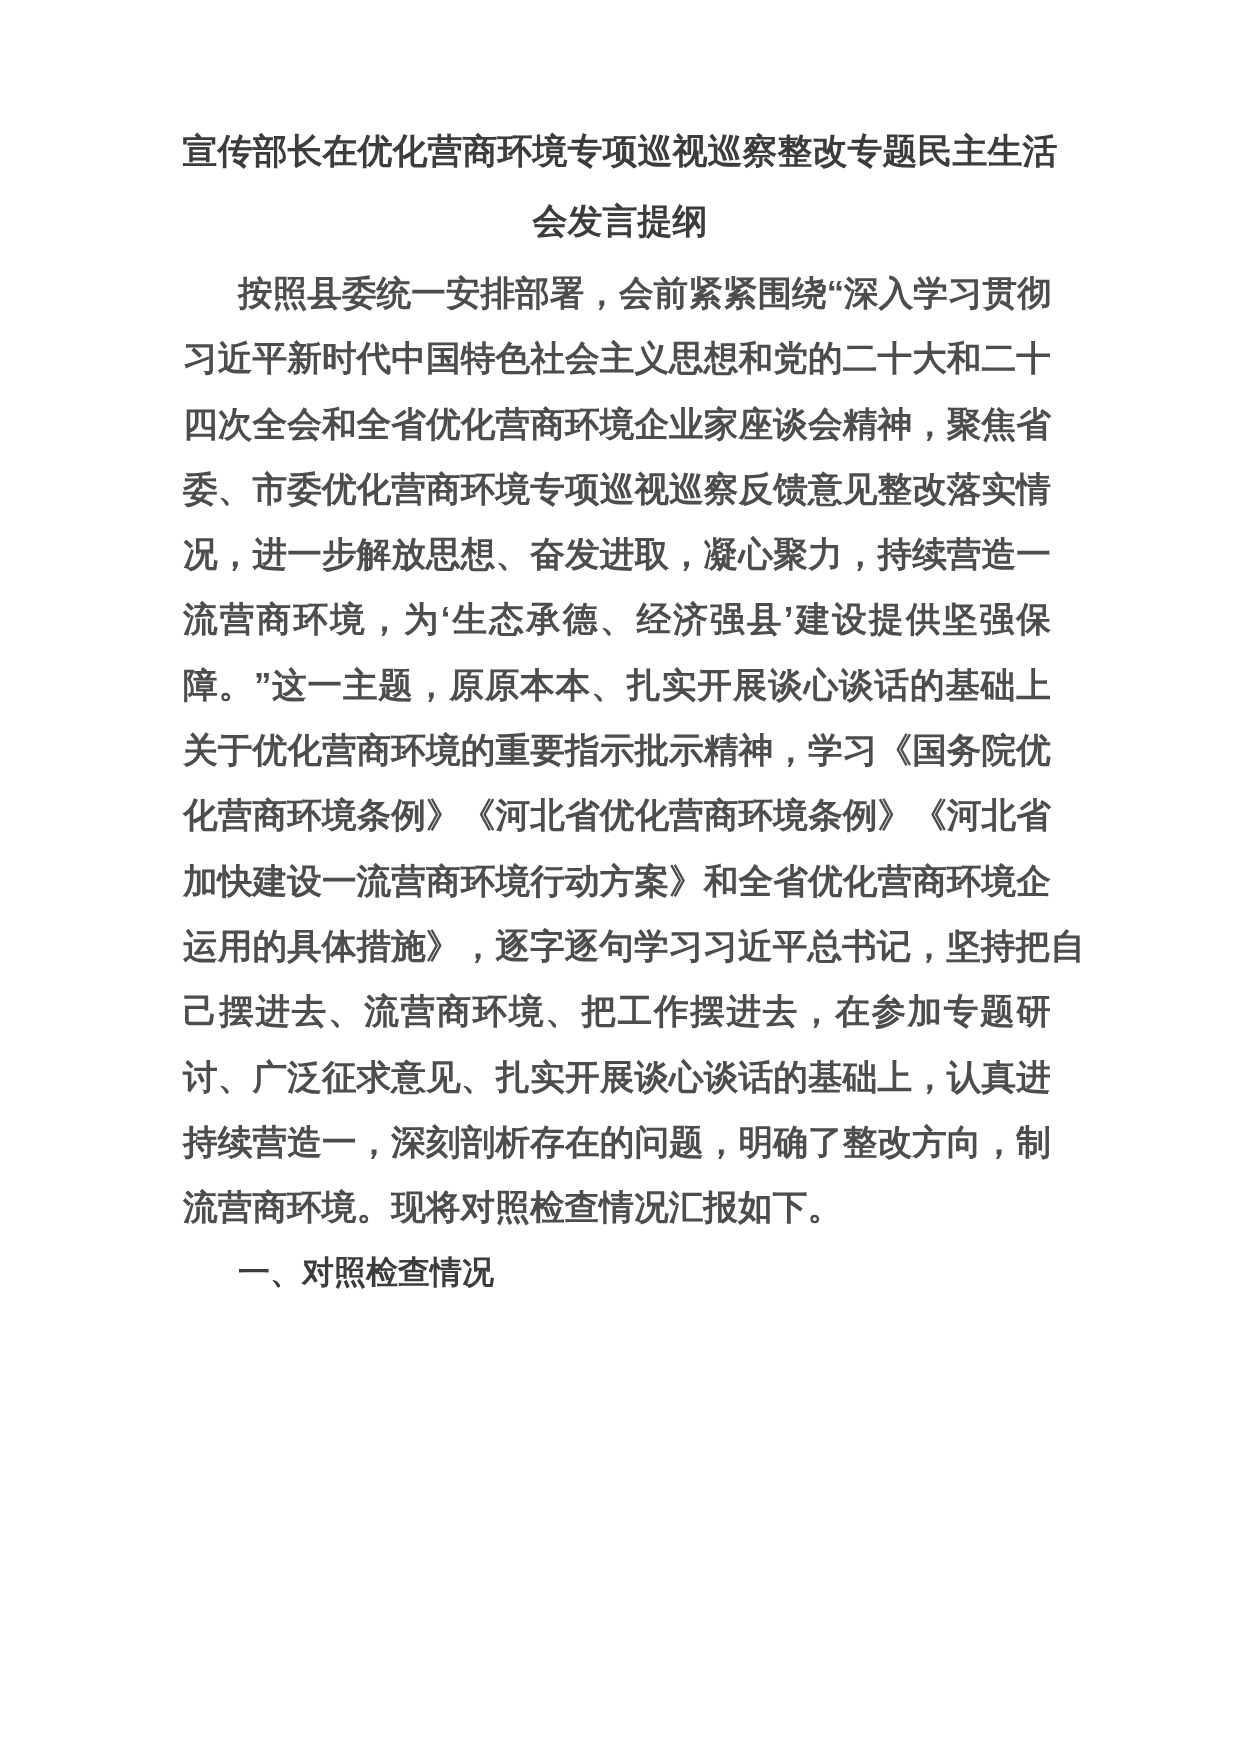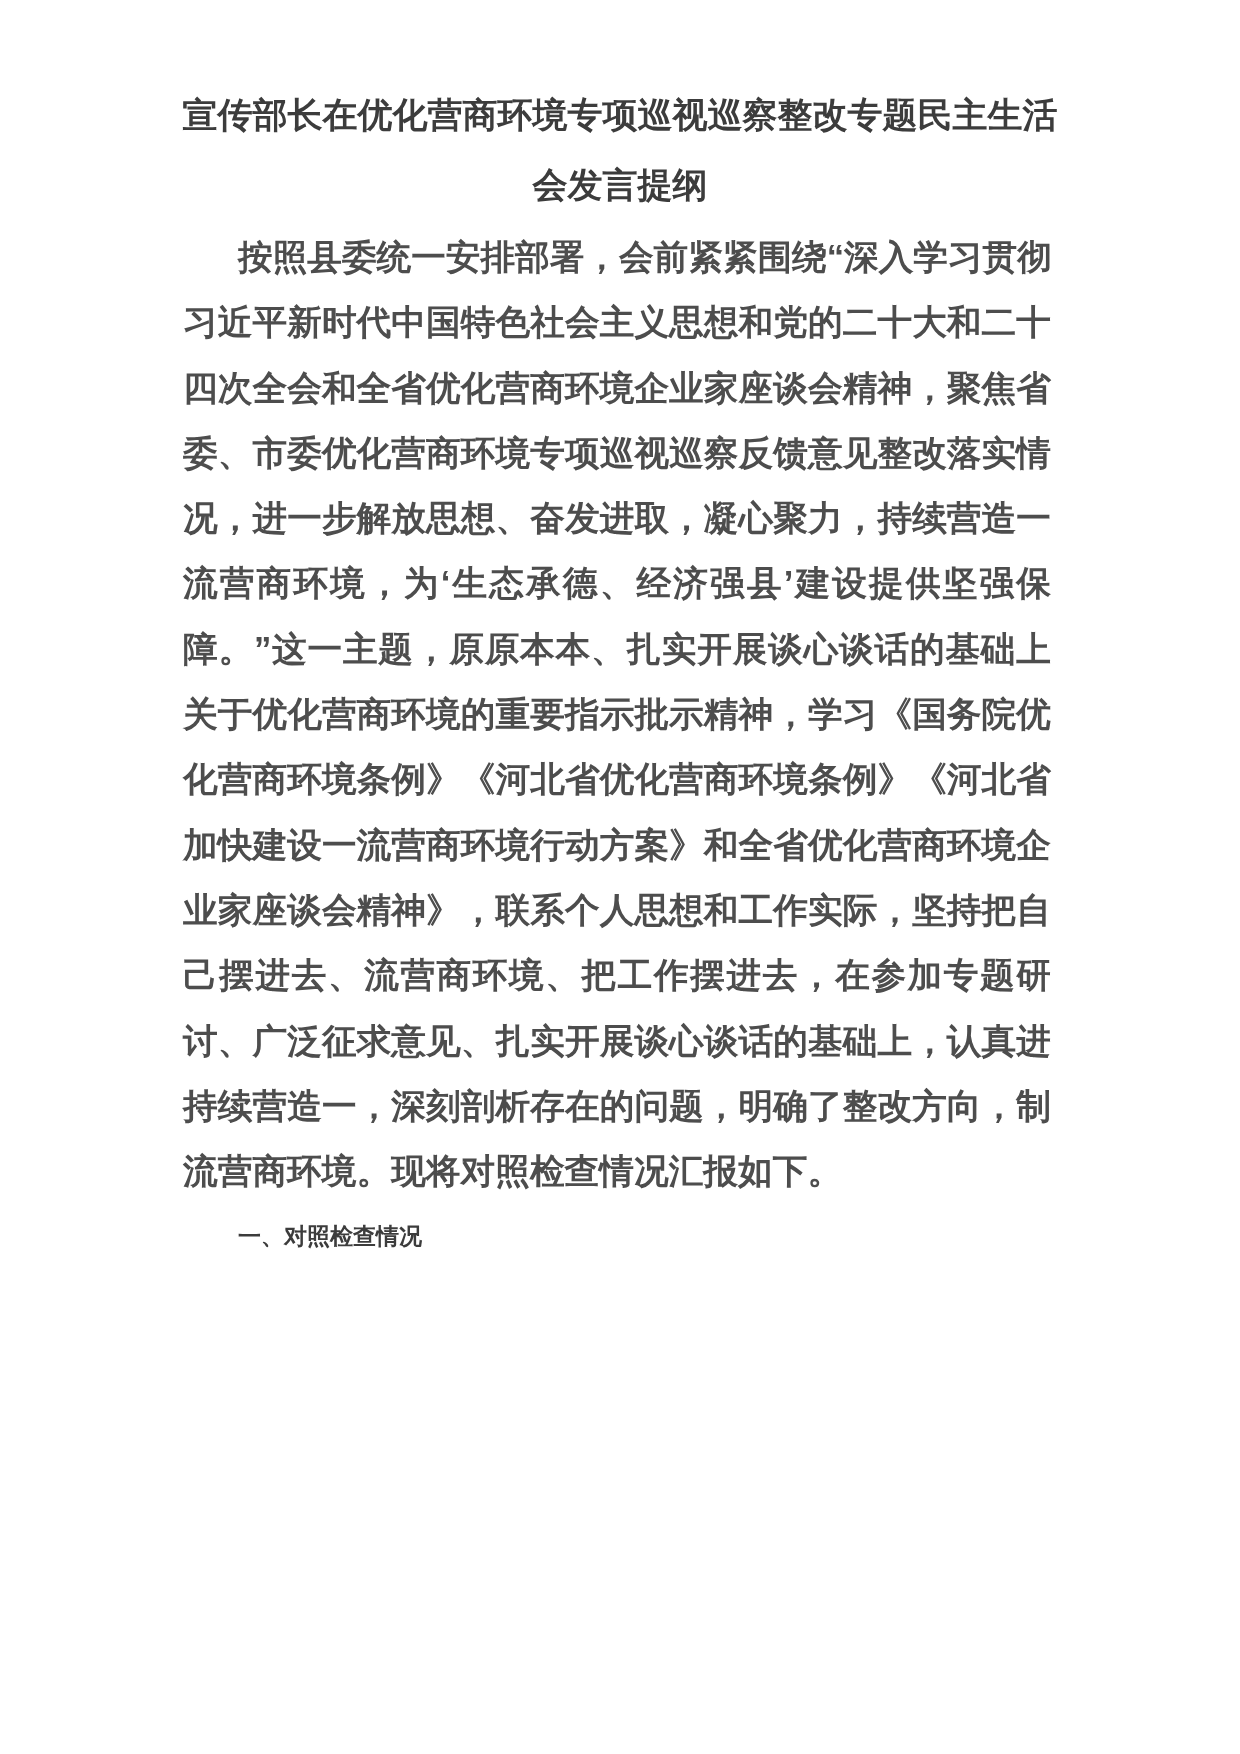--- a/index.html
+++ b/index.html
@@ -9,21 +9,21 @@
     position: relative;
     width: 1240px;
     height: 1754px;
     background: #ffffff;
     overflow: hidden;
     font-family: "Liberation Sans", sans-serif;
   }
 
   
   .title {
-    padding-top: 80px;
+    padding-top: 116px;
     font-size: 35px;
     line-height: 70px;
     font-weight: 700;
     text-align: center;
     color: #3c3c3c;
   }
 
   
   .bodytext {
     margin: 5px 0 0 183px;
@@ -45,21 +45,21 @@
     text-indent: 55px;        
     letter-spacing: -0.9px;   
   }
   .line.last {
     text-align-last: left;    
   }
 
   
   .heading {
     margin-left: 238px;       
-    font-size: 23px;
+    font-size: 32px;
     line-height: 65.3px;
     font-weight: 700;
     color: #3c3c3c;
   }
 </style>
 </head>
 <body>
 
 <div class="page">
 
@@ -72,21 +72,21 @@
     <div class="line first">按照县委统一安排部署，会前紧紧围绕“深入学习贯彻</div>
     <div class="line">习近平新时代中国特色社会主义思想和党的二十大和二十</div>
     <div class="line">四次全会和全省优化营商环境企业家座谈会精神，聚焦省</div>
     <div class="line">委、市委优化营商环境专项巡视巡察反馈意见整改落实情</div>
     <div class="line">况，进一步解放思想、奋发进取，凝心聚力，持续营造一</div>
     <div class="line">流营商环境，为‘生态承德、经济强县’建设提供坚强保</div>
     <div class="line">障。”这一主题，原原本本、扎实开展谈心谈话的基础上</div>
     <div class="line">关于优化营商环境的重要指示批示精神，学习《国务院优</div>
     <div class="line">化营商环境条例》《河北省优化营商环境条例》《河北省</div>
     <div class="line">加快建设一流营商环境行动方案》和全省优化营商环境企</div>
-    <div class="line">业家座谈会精神》，联系个人思想和工作实际，坚持把自</div>
+    <div class="line">运用的具体措施》，逐字逐句学习习近平总书记，坚持把自</div>
     <div class="line">己摆进去、流营商环境、把工作摆进去，在参加专题研</div>
     <div class="line">讨、广泛征求意见、扎实开展谈心谈话的基础上，认真进</div>
     <div class="line">持续营造一，深刻剖析存在的问题，明确了整改方向，制</div>
     <div class="line last">流营商环境。现将对照检查情况汇报如下。</div>
   </div>
 
   <div class="heading">一、对照检查情况</div>
 
 </div>
 

